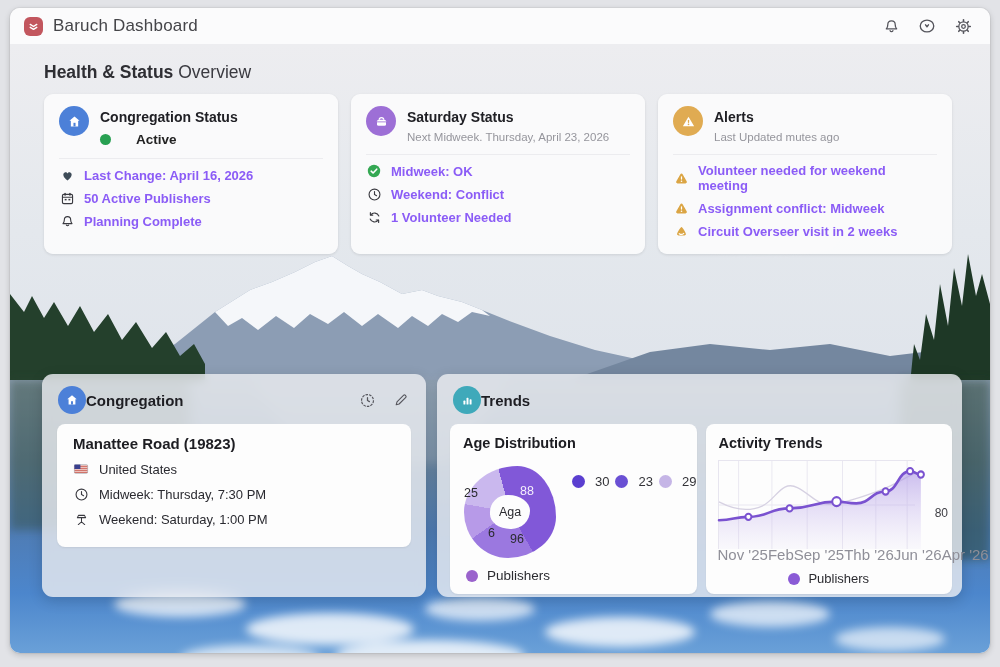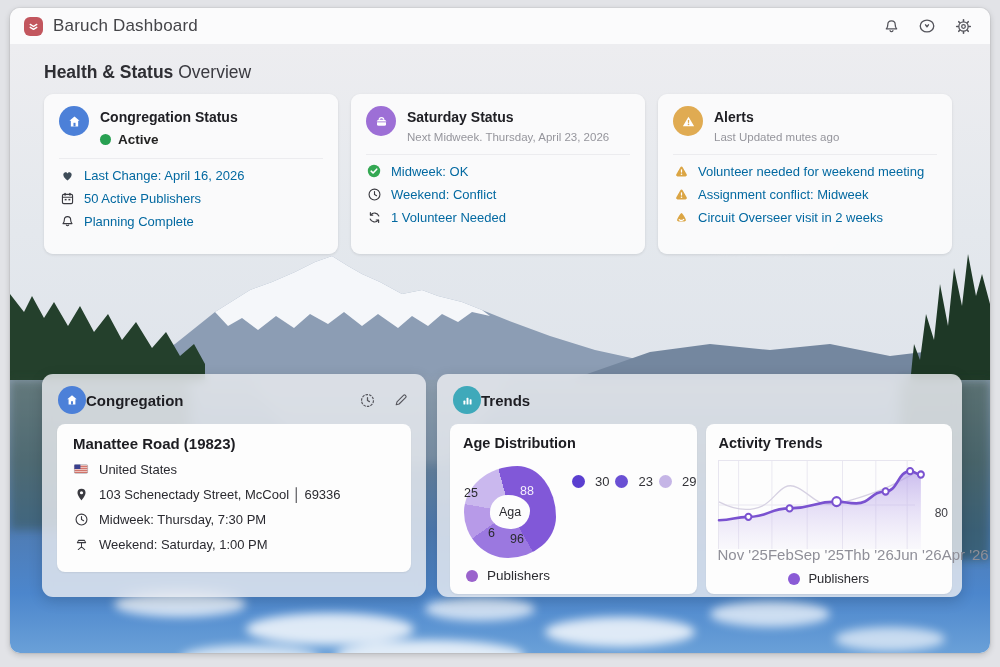--- a/index.html
+++ b/index.html
@@ -26,27 +26,27 @@
   .scene{position:absolute;inset:0;width:100%;height:100%;}
   .overview-title{position:absolute;left:34px;top:18px;font-size:17.5px;color:#2e2e33;margin:0;font-weight:700;}
   .overview-title .light{font-weight:400;color:#3a3a40;}
   
   .cards-row{position:absolute;left:34px;right:38px;top:50px;display:flex;gap:13px;}
   .scard{flex:1;background:rgba(250,250,251,.97);border-radius:9px;box-shadow:0 1px 3px rgba(0,0,0,.10);padding:12px 15px 10px;height:160px;box-sizing:border-box;}
   .scard-head{display:flex;gap:11px;}
   .icon-circle{width:30px;height:30px;border-radius:50%;flex:0 0 auto;display:flex;align-items:center;justify-content:center;}
   .ic-blue{background:#4c80d8;} .ic-purple{background:#9d6fd6;} .ic-amber{background:#e0ab52;} .ic-teal{background:#3fa9ba;}
   .scard-title{font-size:14px;font-weight:700;color:#202025;padding-top:3px;}
-  .status-line{display:flex;align-items:center;gap:7px;margin-top:7px;}
+  .status-line{display:flex;align-items:center;gap:25px;margin-top:7px;}
   .status-dot{width:11px;height:11px;border-radius:50%;background:#28a052;}
   .status-text{font-size:13.5px;font-weight:700;color:#222;}
   .scard-sub{font-size:11.5px;color:#95959c;margin-top:6px;}
   .scard-div{height:1px;background:#ececef;margin:11px 0 8px;}
   .item-row{display:flex;align-items:center;gap:9px;margin:7px 0;}
-  .item-row .txt{font-size:13px;color:#0369a1;font-weight:400;}
+  .item-row .txt{font-size:13px;color:#8b5cf6;font-weight:700;}
   .item-ic{width:16px;height:16px;flex:0 0 auto;display:flex;align-items:center;justify-content:center;}
   
   .panel{position:absolute;background:rgba(236,237,241,.80);border-radius:11px;box-shadow:0 4px 14px rgba(0,0,0,.16);backdrop-filter:blur(5px);}
   .panel-cong{left:32px;top:330px;width:384px;height:223px;}
   .panel-trends{left:427px;top:330px;width:525px;height:223px;}
   .panel-head{display:flex;align-items:center;padding:12px 16px 8px;}
   .panel-head .icon-circle{width:28px;height:28px;}
   .panel-title{font-size:15px;font-weight:700;color:#1e1e23;flex:1;}
   .panel-actions{display:flex;gap:16px;color:#55555c;}
   .pa-btn{width:18px;height:18px;display:flex;align-items:center;justify-content:center;cursor:pointer;}
@@ -354,29 +354,20 @@
                 <g stroke="#c0392b" stroke-width="1">
                   <line x1="1.6" y1="5.2" x2="14.4" y2="5.2"></line>
                   <line x1="1.6" y1="7.2" x2="14.4" y2="7.2"></line>
                   <line x1="1.6" y1="9.2" x2="14.4" y2="9.2"></line>
                   <line x1="1.6" y1="11.2" x2="14.4" y2="11.2"></line>
                 </g>
                 <rect x="1.4" y="3.6" width="6" height="4.4" fill="#39408e"></rect>
               </svg>
             </span>
           <span class="txt">United States</span>
-        </div>
-        <div class="cong-row">
-          <span class="item-ic">
-              <svg width="15" height="15" viewBox="0 0 16 16">
-                <path d="M8 1.8a4.3 4.3 0 0 1 4.3 4.3c0 3.1-4.3 8.1-4.3 8.1S3.7 9.2 3.7 6.1A4.3 4.3 0 0 1 8 1.8Z" fill="#3a3a40"></path>
-                <circle cx="8" cy="6.1" r="1.7" fill="#fff"></circle>
-              </svg>
-            </span>
-          <span class="txt">103 Schenectady Street, McCool │ 69336</span>
         </div>
         <div class="cong-row">
           <span class="item-ic">
               <svg width="15" height="15" viewBox="0 0 16 16">
                 <circle cx="8" cy="8" r="5.8" fill="none" stroke="#3a3a40" stroke-width="1.2"></circle>
                 <path d="M8 4.8V8l2.2 1.3" fill="none" stroke="#3a3a40" stroke-width="1.2" stroke-linecap="round"></path>
               </svg>
             </span>
           <span class="txt">Midweek: Thursday, 7:30 PM</span>
         </div>

